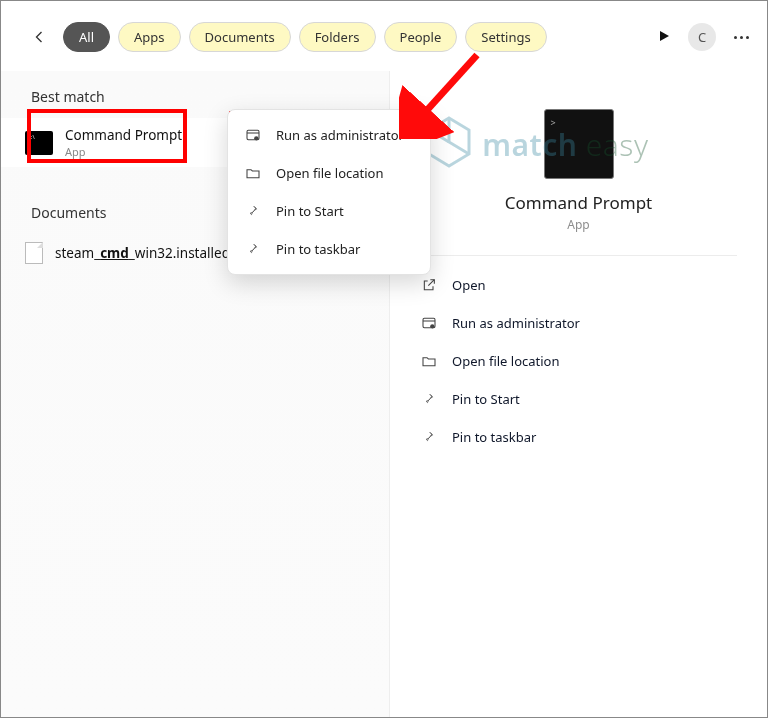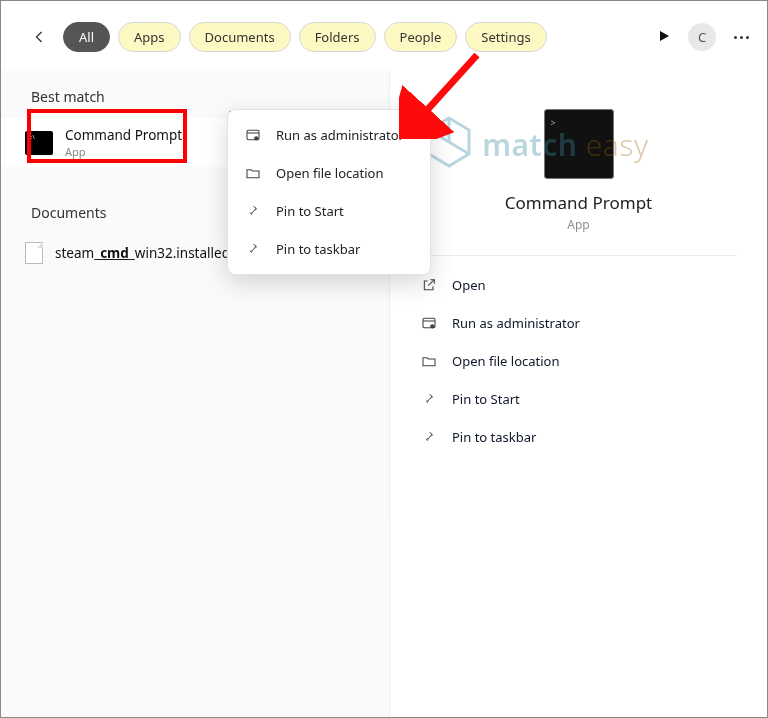--- a/index.html
+++ b/index.html
@@ -41,21 +41,21 @@
     .preview-action .ic{ width:18px; height:18px; display:flex;align-items:center;justify-content:center; color:#444;}
     
     .ctx{ position:absolute; left:226px; top:108px; width:204px; background:#fff; border:1px solid #e3e3e3; border-radius:8px; box-shadow:0 8px 24px rgba(0,0,0,.16); padding:6px 0; z-index:30;}
     .ctx-item{ display:flex; align-items:center; gap:14px; padding:10px 16px; font-size:13px; color:#222; cursor:pointer;}
     .ctx-item .ic{ width:18px;height:18px;display:flex;align-items:center;justify-content:center;color:#444;}
     
     .watermark{ position:absolute; left:425px; top:115px; pointer-events:none; opacity:.35; z-index:5;}
     .watermark .hex{ display:inline-block; vertical-align:middle;}
     .watermark .txt{ display:inline-block; vertical-align:middle; margin-left:6px;}
     .watermark .l1{ font-size:30px; font-weight:600; letter-spacing:.5px; color:#3a8aa3;}
-    .watermark .l1 .light{ color:#a16207; font-weight:300;}
+    .watermark .l1 .light{ color:#14532d; font-weight:300;}
     .watermark .l2{ font-size:13px; color:#3a8aa3; margin-top:-4px; letter-spacing:.3px;}
     
     .arrow-wrap{ position:absolute; left:398px; top:48px; z-index:40; pointer-events:none;}
     
     .bold{ font-weight:700;text-decoration:underline;}
   </style>
 </head>
 <body>
 
 <div class="topbar">

